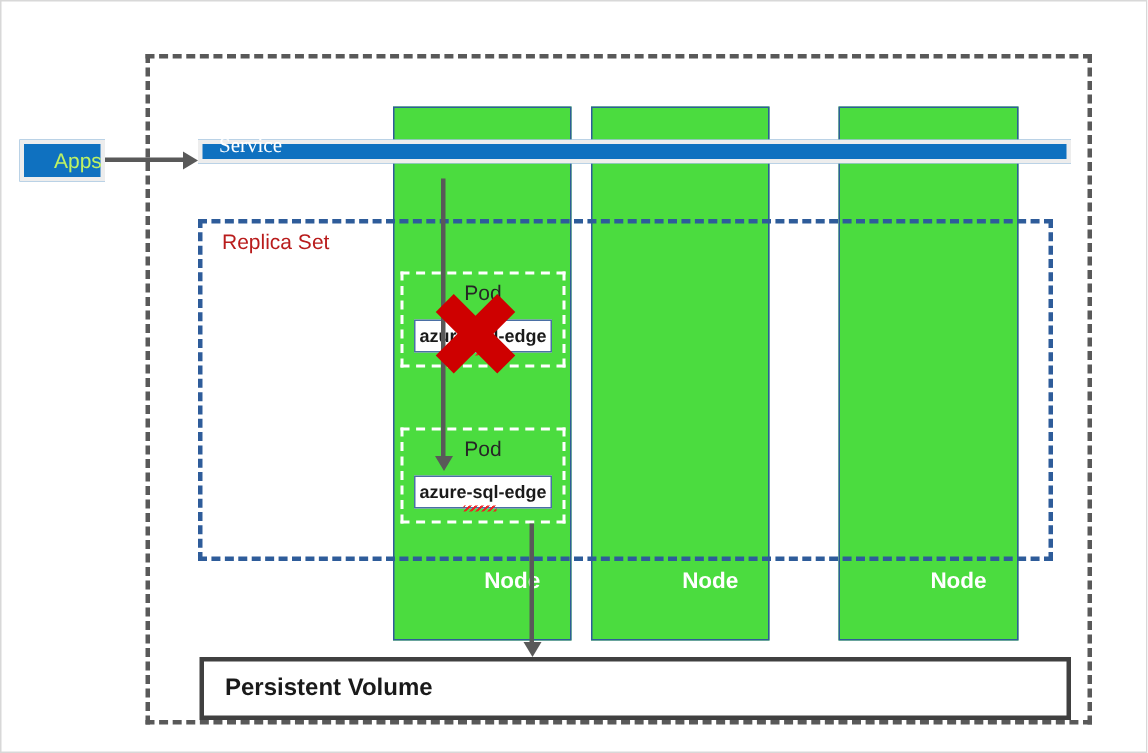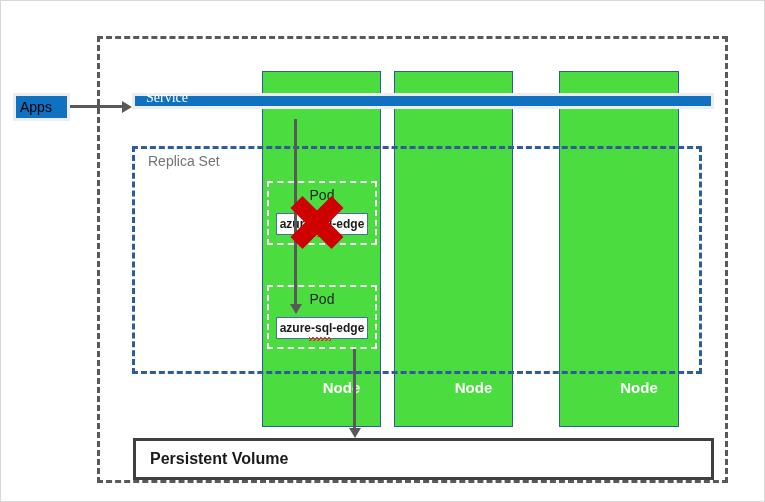--- a/index.html
+++ b/index.html
@@ -51,21 +51,21 @@
     height: 228px;
     border: 3px dashed #2E5C9A;
     box-sizing: border-box;
     background: transparent;
   }
   .replicaset-label {
     position: absolute;
     left: 147px;
     top: 152px;
     font-size: 14px;
-    color: #737373;
+    color: #b91c1c;
     white-space: nowrap;
   }
 
   
   .node {
     position: absolute;
     background: #4BDC3F;
     border: 1px solid #2E5C9A;
     box-sizing: border-box;
   }
@@ -113,23 +113,23 @@
     width: 57px;
     height: 28px;
     background: #0F71C0;
     border: 3px solid #EDEDED;
     box-sizing: border-box;
     display: flex;
     align-items: center;
     z-index: 6;
   }
   .apps-box span {
-    color: #000000;
+    color: #bef264;
     font-size: 14px;
-    margin-left: 4px;
+    margin-left: 20px;
   }
 
   
   .pod-box {
     position: absolute;
     border: 2px dashed #ffffff;
     box-sizing: border-box;
     z-index: 4;
   }
   #pod-1 { left: 266px; top: 180px; width: 110px; height: 64px; }

